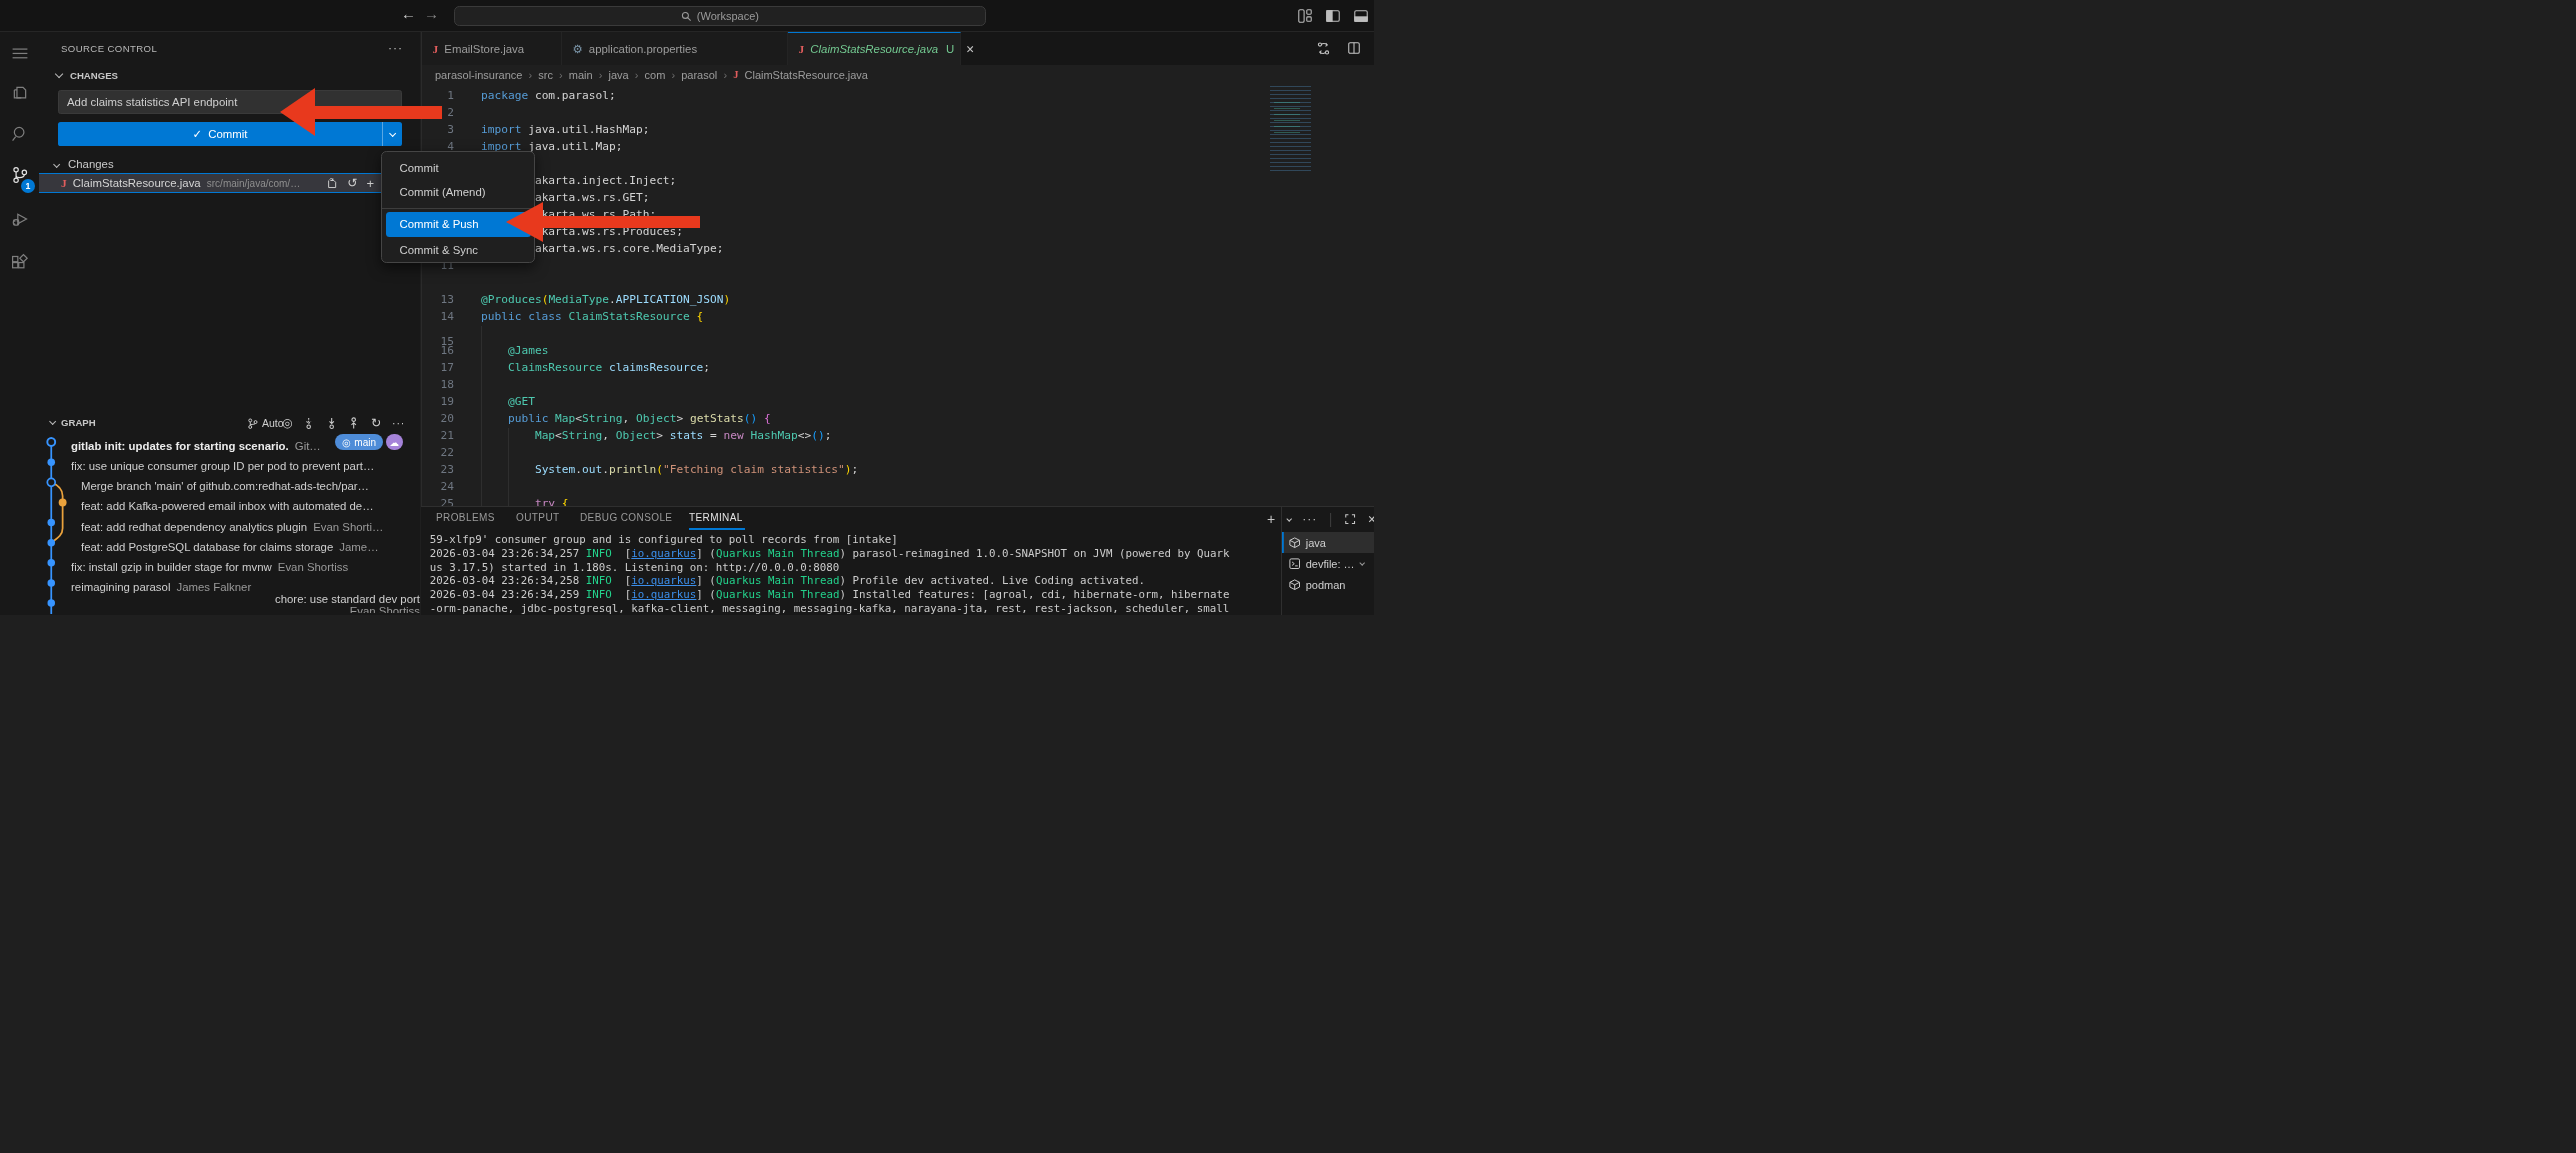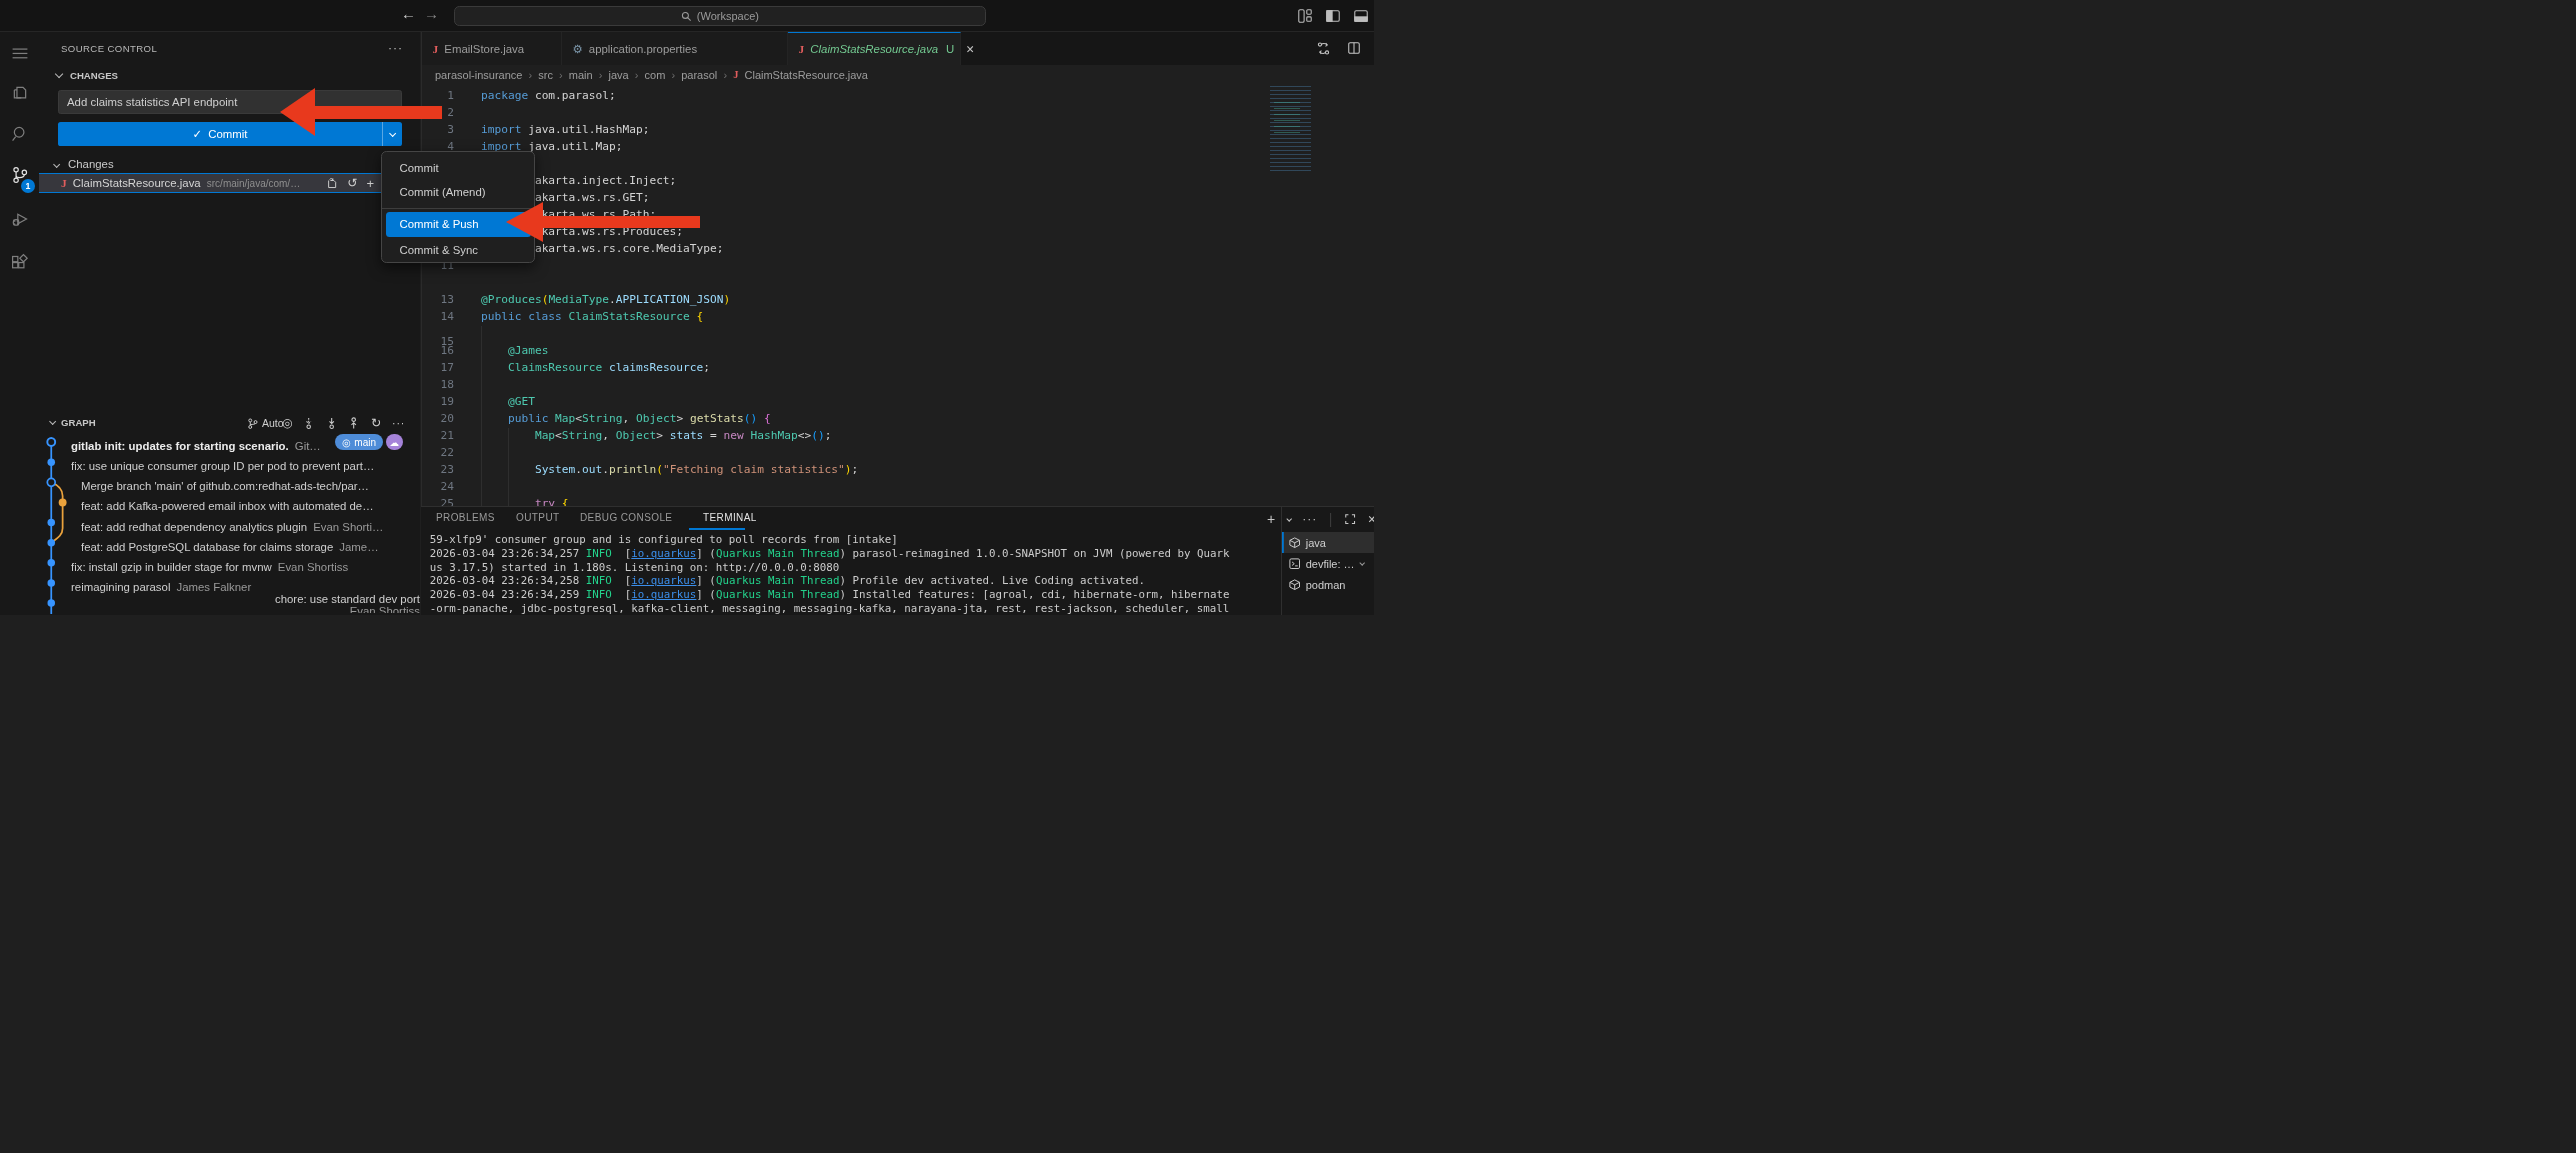--- a/index.html
+++ b/index.html
@@ -417,21 +417,21 @@
         <div class="cl" style="top: 410px;"><span class="num">25</span><span class="src"><span class="tk-p">        </span><span class="tk-c">try </span><span class="tk-y">{</span></span></div>
       </div>
     <div id="minimap"></div>
   </div>
 
   <div id="panel" class="abs">
     <div id="ptabs">
         <span class="ptab" style="left: 15px;">PROBLEMS</span>
         <span class="ptab" style="left: 95px;">OUTPUT</span>
         <span class="ptab" style="left: 159px;">DEBUG CONSOLE</span>
-        <span class="ptab active" style="left: 282px;">TERMINAL</span>
+        <span class="ptab active" style="left: 268px;">TERMINAL</span>
       </div>
     <div id="ptab-underline" style="left: 268px; width: 56px;"></div>
     <span class="picons" style="left:846px">
       <span style="font-size:14px">+</span>
       <span class="chev" style="width:4.4px;height:4.4px;border-color:#c7c7c7"></span>
       <span class="dots">···</span>
       <span style="color:#3a3a3a">|</span>
       <svg width="12.3" height="12.3" viewBox="0 0 14 14">
           <path d="M2 5 V2 h3 M9 2 h3 v3 M12 9 v3 h-3 M5 12 H2 V9"></path>
         </svg>

